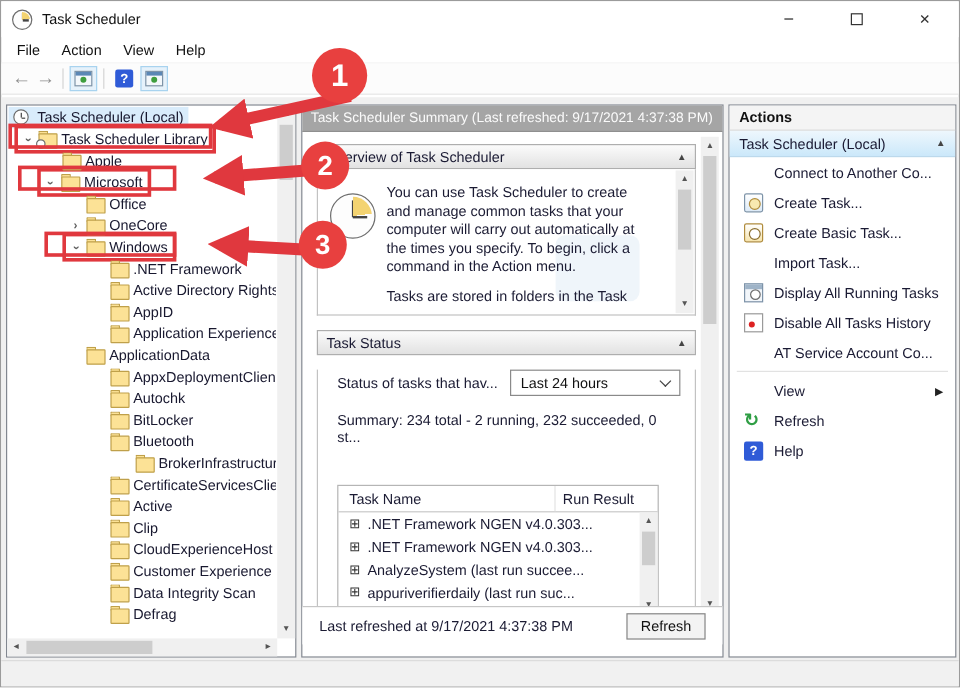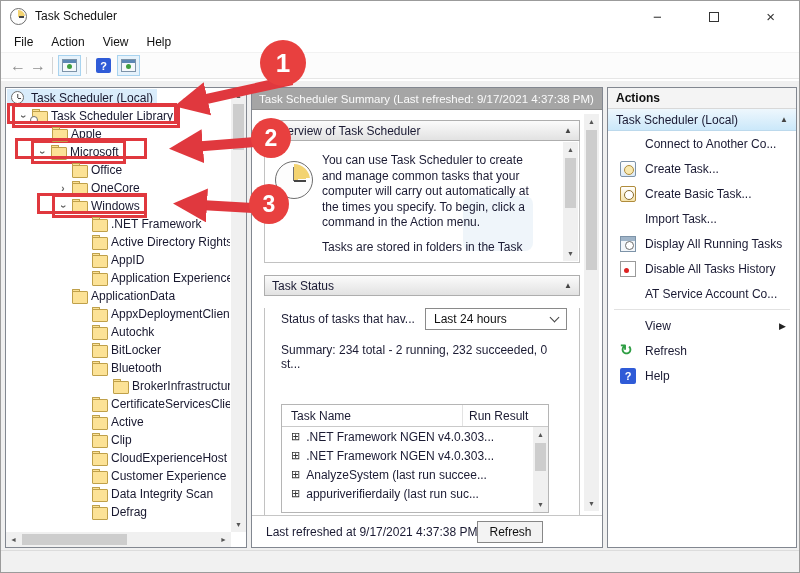--- a/index.html
+++ b/index.html
@@ -85,21 +85,21 @@
   .dd-chev { width:7px; height:7px; border-right:1.5px solid #444; border-bottom:1.5px solid #444; transform:rotate(45deg); margin-top:-4px; }
   .summary-line { margin:13px 12px 0 16px; font-size:12px; color:#1b1b33; }
   .task-table { position:absolute; left:16px; right:30px; top:96px; bottom:10px; border:1px solid #b5b5b5; }
   .table-header { height:22px; display:flex; align-items:center; border-bottom:1px solid #c9c9c9; font-size:12px; color:#1b1b33; }
   .col-task { flex:1; padding-left:9px; }
   .col-result { width:86px; border-left:1px solid #e3e3e3; padding-left:6px; height:100%; display:flex; align-items:center; }
   .table-rows { position:absolute; left:0; right:15px; top:22px; bottom:0; overflow:hidden; }
   .table-row { height:19px; display:flex; align-items:center; font-size:12px; color:#1b1b33; white-space:nowrap; padding-left:9px; }
   .expand-glyph { font-size:11px; color:#333; margin-right:6px; }
   .table-vscroll { position:absolute; right:0; top:22px; bottom:0; width:15px; background:#f0f0f0; }
-  .summary-footer { position:absolute; left:0; right:0; bottom:0; height:32px; border-top:1px solid #c6c6c6; background:#fff; display:flex; align-items:center; padding:0 14px; font-size:12px; color:#1b1b33; }
+  .summary-footer { position:absolute; left:0; right:0; bottom:10px; height:32px; border-top:1px solid #c6c6c6; background:#fff; display:flex; align-items:center; justify-content:space-between; padding:0 14px; font-size:12px; color:#1b1b33; }
   .refresh-btn { width:66px; height:22px; border:1px solid #878787; background:#f3f3f3; font-size:12px; color:#111; display:flex; align-items:center; justify-content:center; }
 
   
   .actions-panel { left:606px; width:190px; }
   .actions-title { height:21px; display:flex; align-items:center; padding-left:8px; font-size:12px; font-weight:bold; color:#111; background:#f4f4f4; border-bottom:1px solid #d8d8d8; }
   .group-header { height:22px; background:linear-gradient(#eef7fd,#cbe8fa); border-bottom:1px solid #bcd9ec; display:flex; align-items:center; justify-content:space-between; padding:0 8px; font-size:12px; color:#1a1a33; }
   .action-item { height:25px; display:flex; align-items:center; font-size:12px; color:#1a1a33; padding-left:12px; }
   .action-icon { flex:0 0 16px; height:16px; margin-right:9px; position:relative; }
   .action-sep { height:1px; background:#e2e2e2; margin:3px 6px; }
   .submenu-arrow { margin-left:auto; margin-right:10px; font-size:9px; color:#222; }

